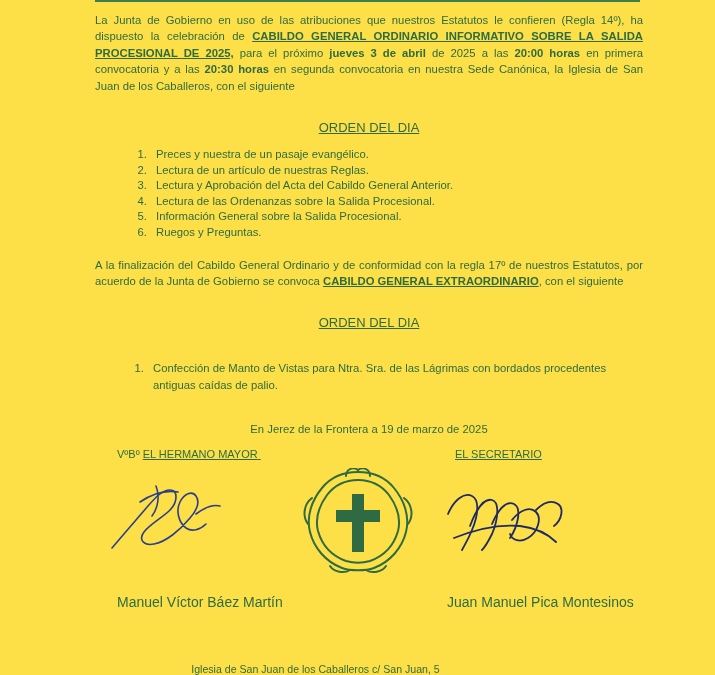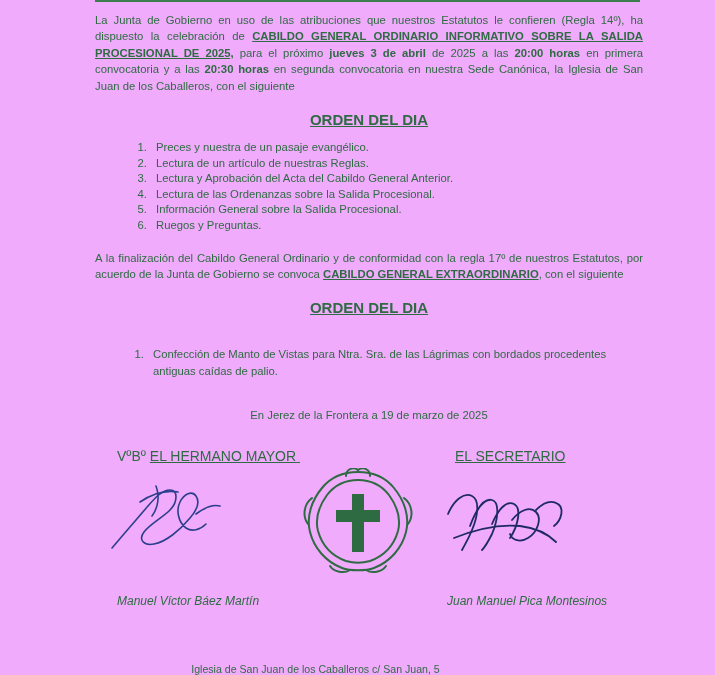--- a/index.html
+++ b/index.html
@@ -11,21 +11,21 @@
     width: 715px;
     height: 675px;
     overflow: hidden;
     font-family: "Liberation Sans", sans-serif;
     color: #2e6b3e;
   }
   .page {
     position: relative;
     width: 715px;
     height: 675px;
-    background: #f0abfc;
+    background: #fde047;
   }
   .topline {
     position: absolute;
     left: 95px;
     top: 0px;
     width: 545px;
     height: 2px;
     background: #3b7d4f;
   }
   .content {
@@ -42,25 +42,25 @@
     margin: 0;
   }
   .para.sp {
     margin-top: 16px;
   }
   b, .b { font-weight: bold; }
   .bu { font-weight: bold; text-decoration: underline; }
 
   .orden {
     text-align: center;
-    font-size: 15px;
-    font-weight: bold;
+    font-size: 13px;
+    font-weight: normal;
     text-decoration: underline;
     color: #2f6b42;
-    margin-top: 17px;
+    margin-top: 26px;
   }
   ol.list {
     margin: 12px 0 0 0;
     padding-left: 55px;
     font-size: 11.3px;
     line-height: 15.6px;
     color: #2f6b42;
   }
   ol.list li {
     padding-left: 6px;
@@ -80,40 +80,39 @@
   }
   .sigrow {
     position: absolute;
     left: 95px;
     top: 448px;
     width: 548px;
     height: 20px;
   }
   .sig-label {
     position: absolute;
-    font-size: 14px;
+    font-size: 11px;
     color: #2f6b42;
     white-space: nowrap;
   }
   .sig-label.left { left: 22px; top: 0; }
   .sig-label.right { left: 360px; top: 0; }
   .sig-label .u2 { text-decoration: underline; }
 
   .namerow {
     position: absolute;
     left: 95px;
     top: 594px;
     width: 548px;
   }
   .name {
     position: absolute;
-    font-size: 12px;
+    font-size: 14px;
     color: #2f6b42;
     white-space: nowrap;
-    font-style: italic;
   }
   .name.left { left: 22px; }
   .name.right { left: 352px; }
 
   .footer {
     position: absolute;
     left: 0;
     top: 663px;
     width: 631px;
     text-align: center;

